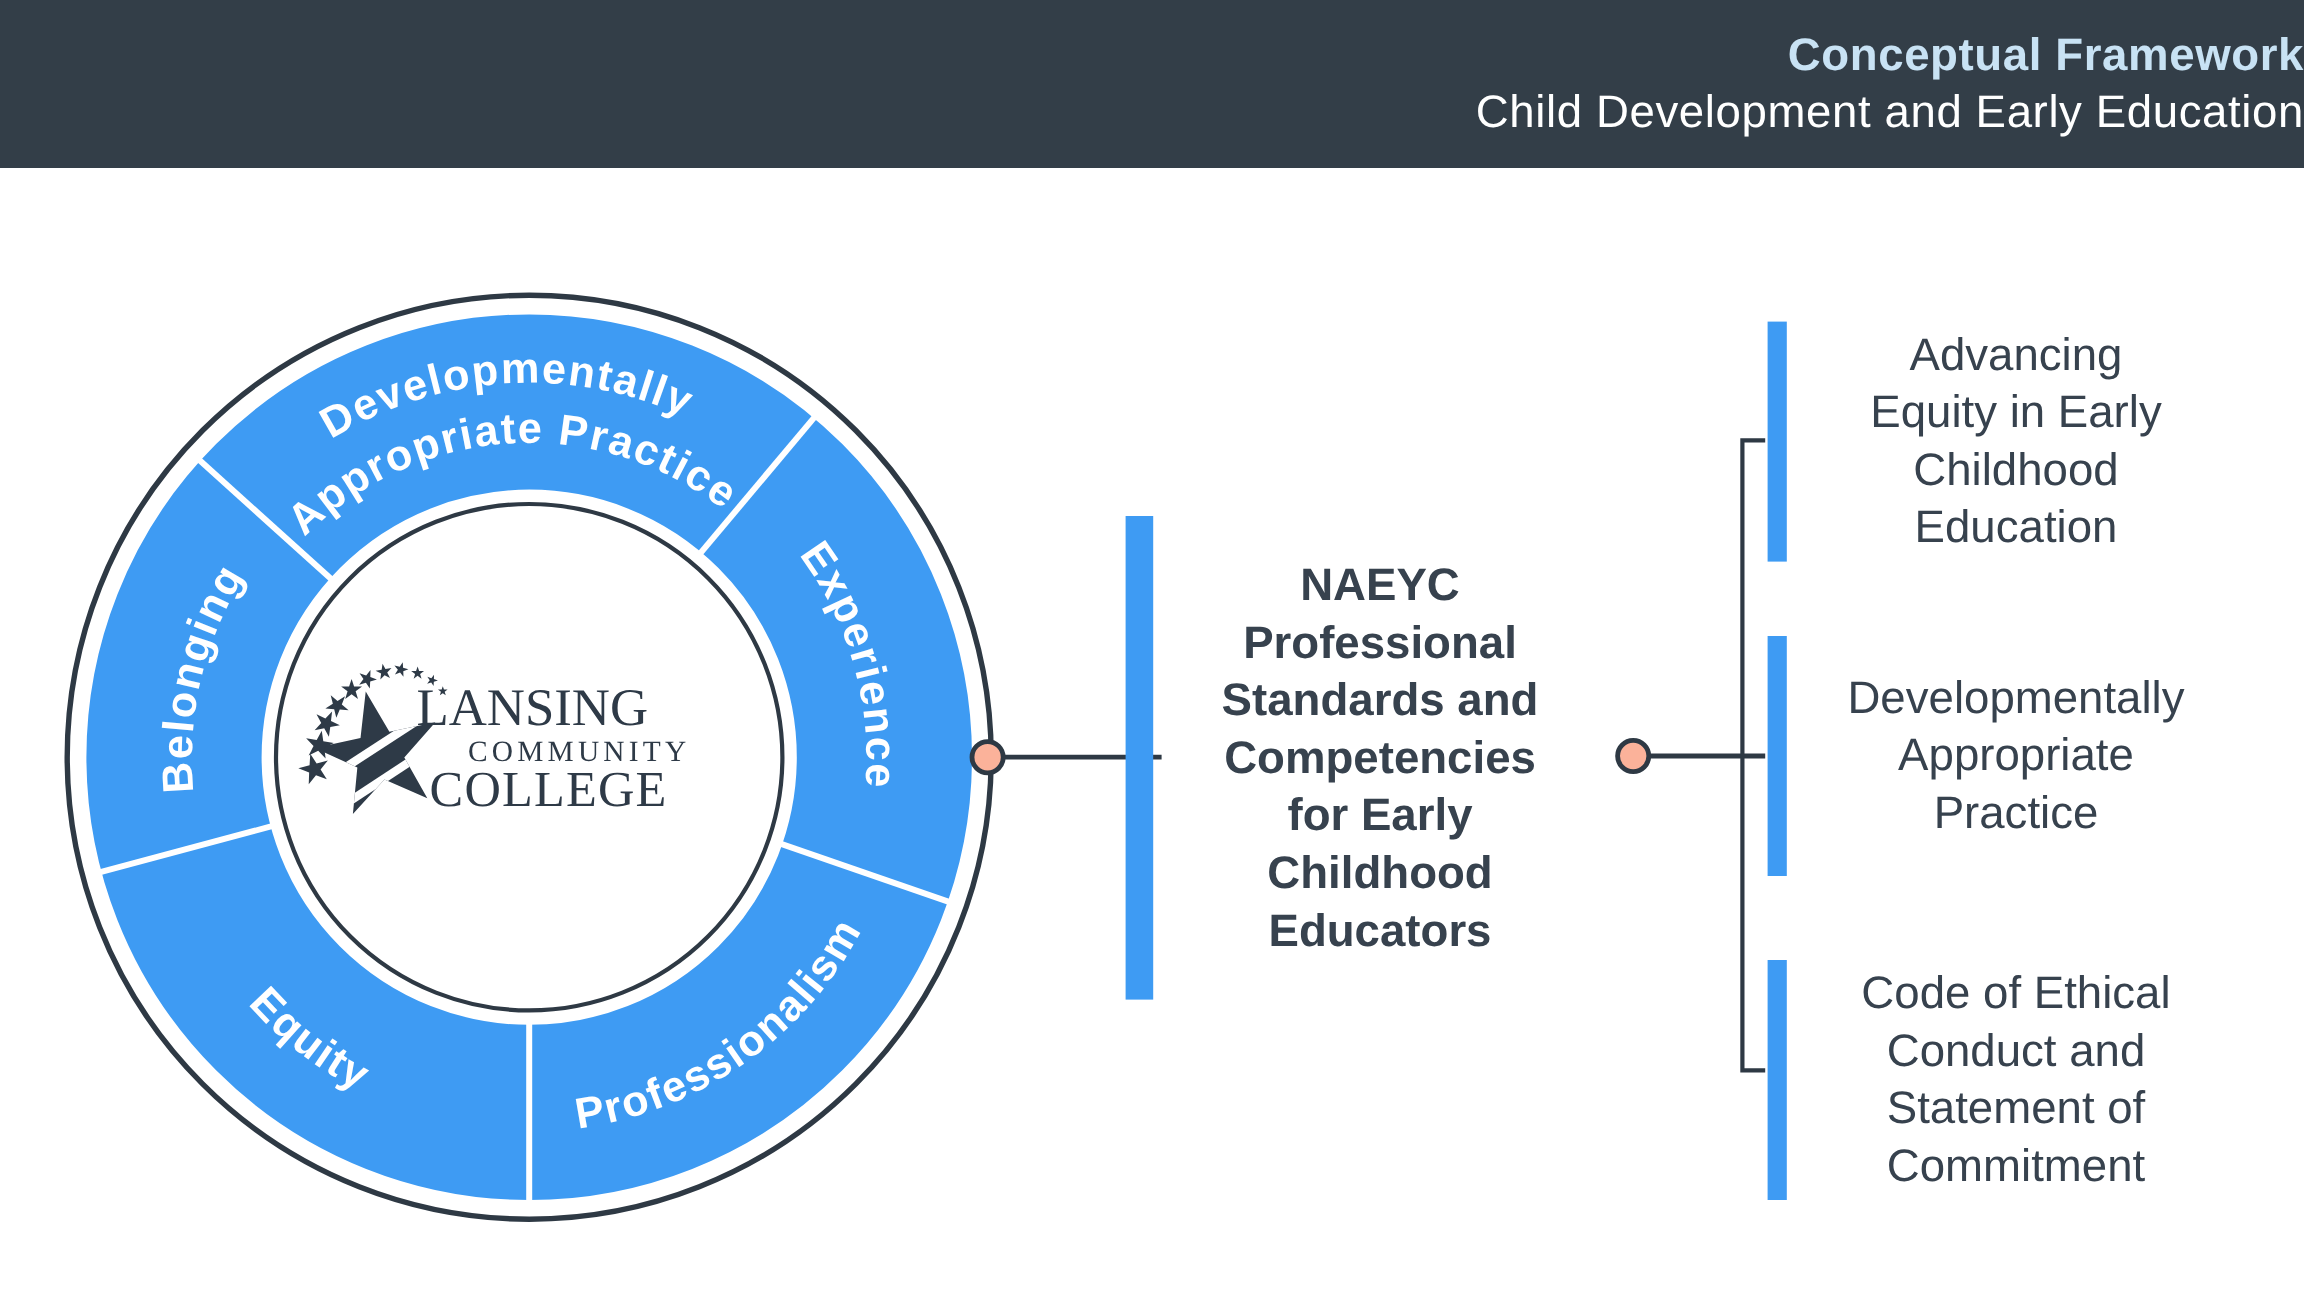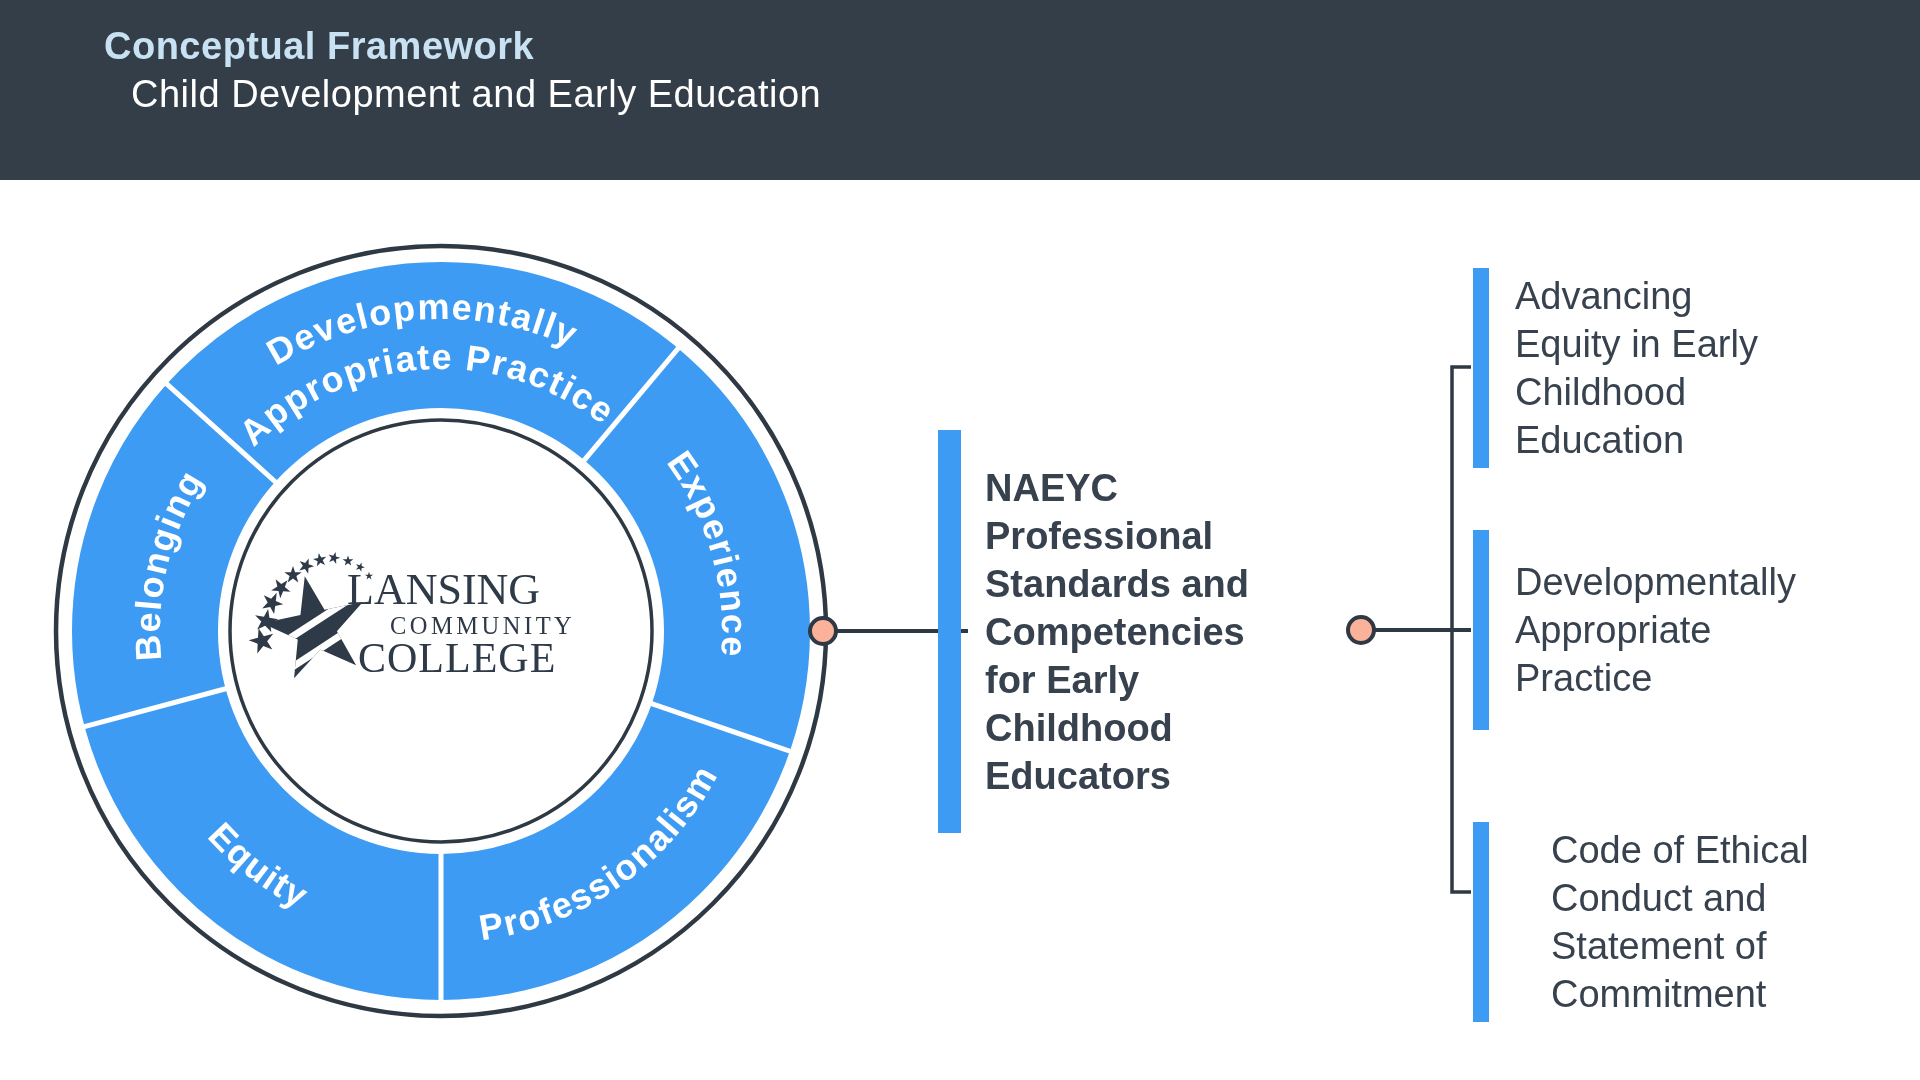--- a/index.html
+++ b/index.html
@@ -1,45 +1,45 @@
 <!DOCTYPE html>
 <html><head>
 <meta charset="utf-8">
 <style>
   html,body{margin:0;padding:0;background:#ffffff;}
   body{width:1920px;height:1080px;position:relative;overflow:hidden;
        font-family:"Liberation Sans", sans-serif;}
 
   
-  .header{position:absolute;left:0;top:0;width:1920px;height:180px;
-          background:#333E48;box-sizing:border-box;padding:22px 0 0 104px;}
+  .header{position:absolute;left:0;top:0;width:1920px;height:140px;
+          background:#333E48;box-sizing:border-box;padding:22px 0 0 64px;text-align:right;}
   .header .title{color:#C8E2F4;font-size:38px;font-weight:bold;line-height:48px;
                  letter-spacing:.5px;}
   .header .subtitle{color:#FFFFFF;font-size:38px;font-weight:normal;line-height:48px;
                  letter-spacing:.5px;margin-left:27px;}
 
   
   .diagram{position:absolute;left:0;top:0;width:1920px;height:1080px;}
 
   .ring-label{fill:#FFFFFF;font-family:"Liberation Sans",sans-serif;
               font-weight:bold;font-size:36px;letter-spacing:1.5px;}
   .logo-serif{fill:#2E3A47;font-family:"Liberation Serif",serif;}
 
   
-  .block{position:absolute;display:flex;align-items:center;}
+  .block{position:absolute;display:flex;align-items:center;text-align:center;}
   .block .bar{background:#3E9BF3;flex:0 0 auto;height:100%;}
   .block .txt{white-space:pre-line;color:#37424E;font-size:38px;line-height:48px;}
 
   .naeyc{left:938px;top:430px;height:403px;}
   .naeyc .bar{width:23px;}
   .naeyc .txt{margin-left:24px;font-weight:bold;width:330px;}
 
   .item1{left:1473px;top:268px;height:200px;}
   .item2{left:1473px;top:530px;height:200px;}
-  .item3{left:1473px;top:822px;height:200px;gap:36px;}
+  .item3{left:1473px;top:800px;height:200px;}
   .item-bar{width:16px;}
   .item-txt{margin-left:26px;font-weight:normal;width:330px;}
 </style>
 </head>
 <body>
 
 <div class="header">
   <div class="title">Conceptual Framework</div>
   <div class="subtitle">Child Development and Early Education</div>
 </div>

